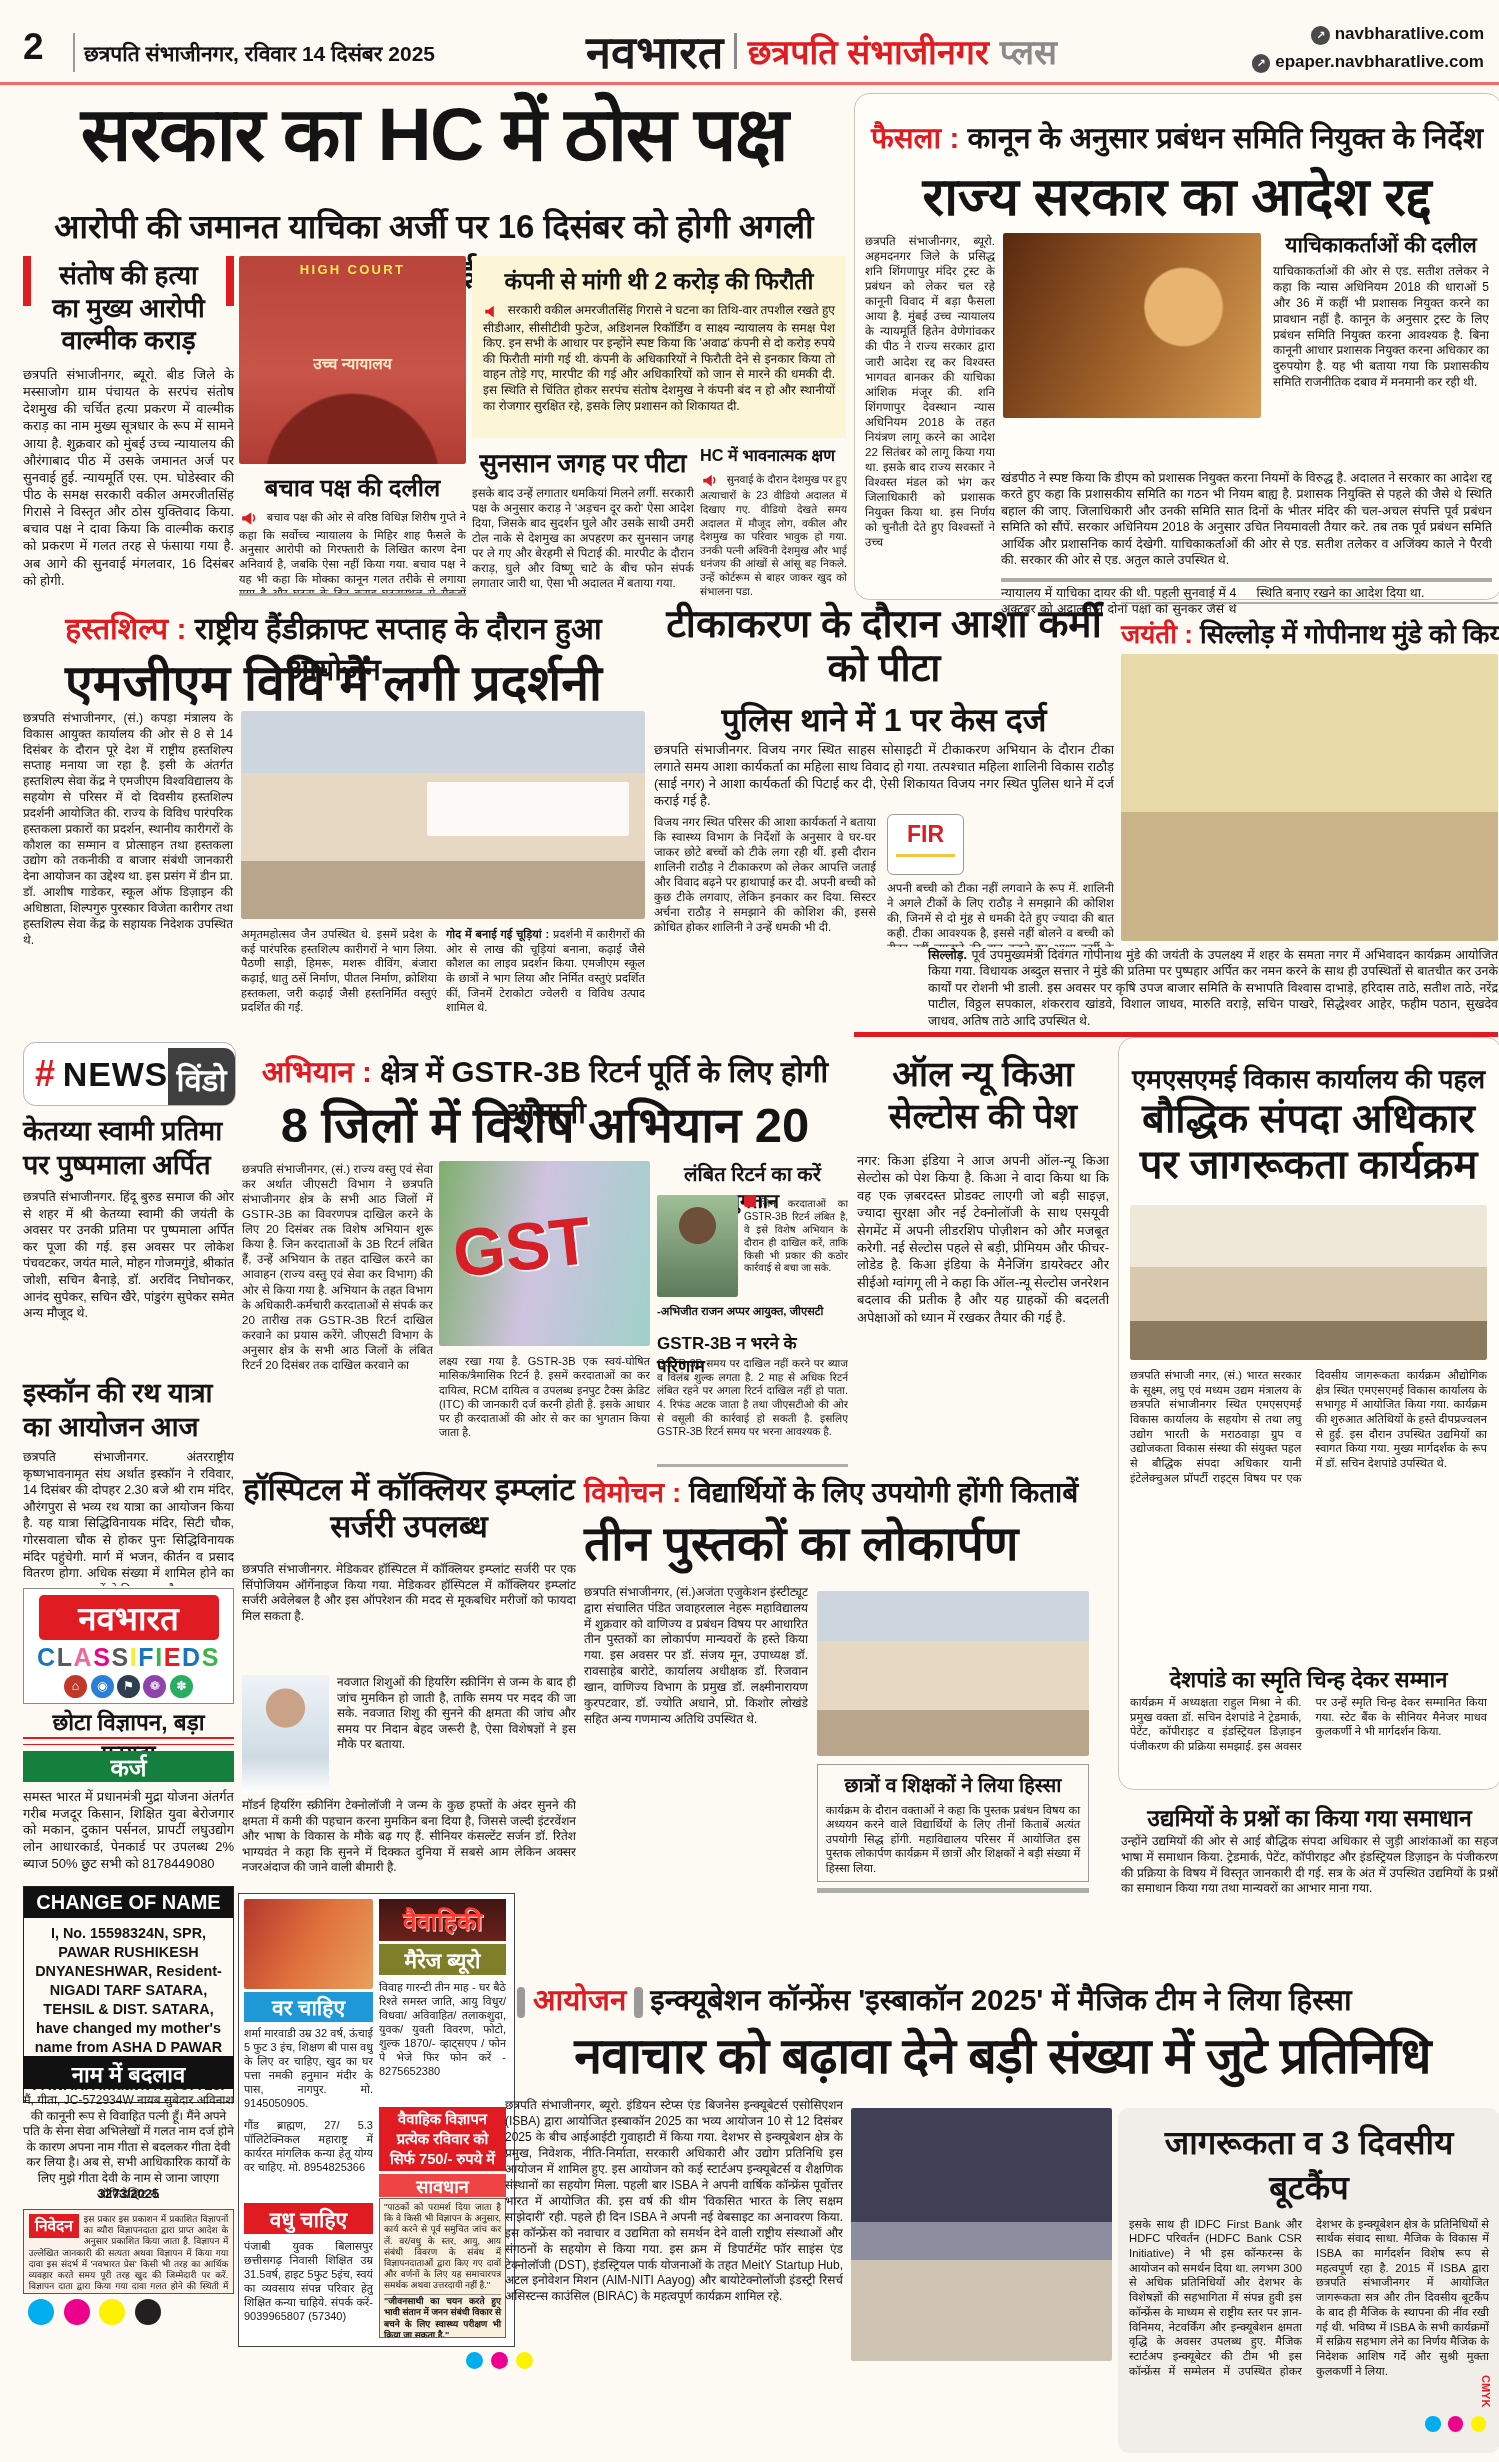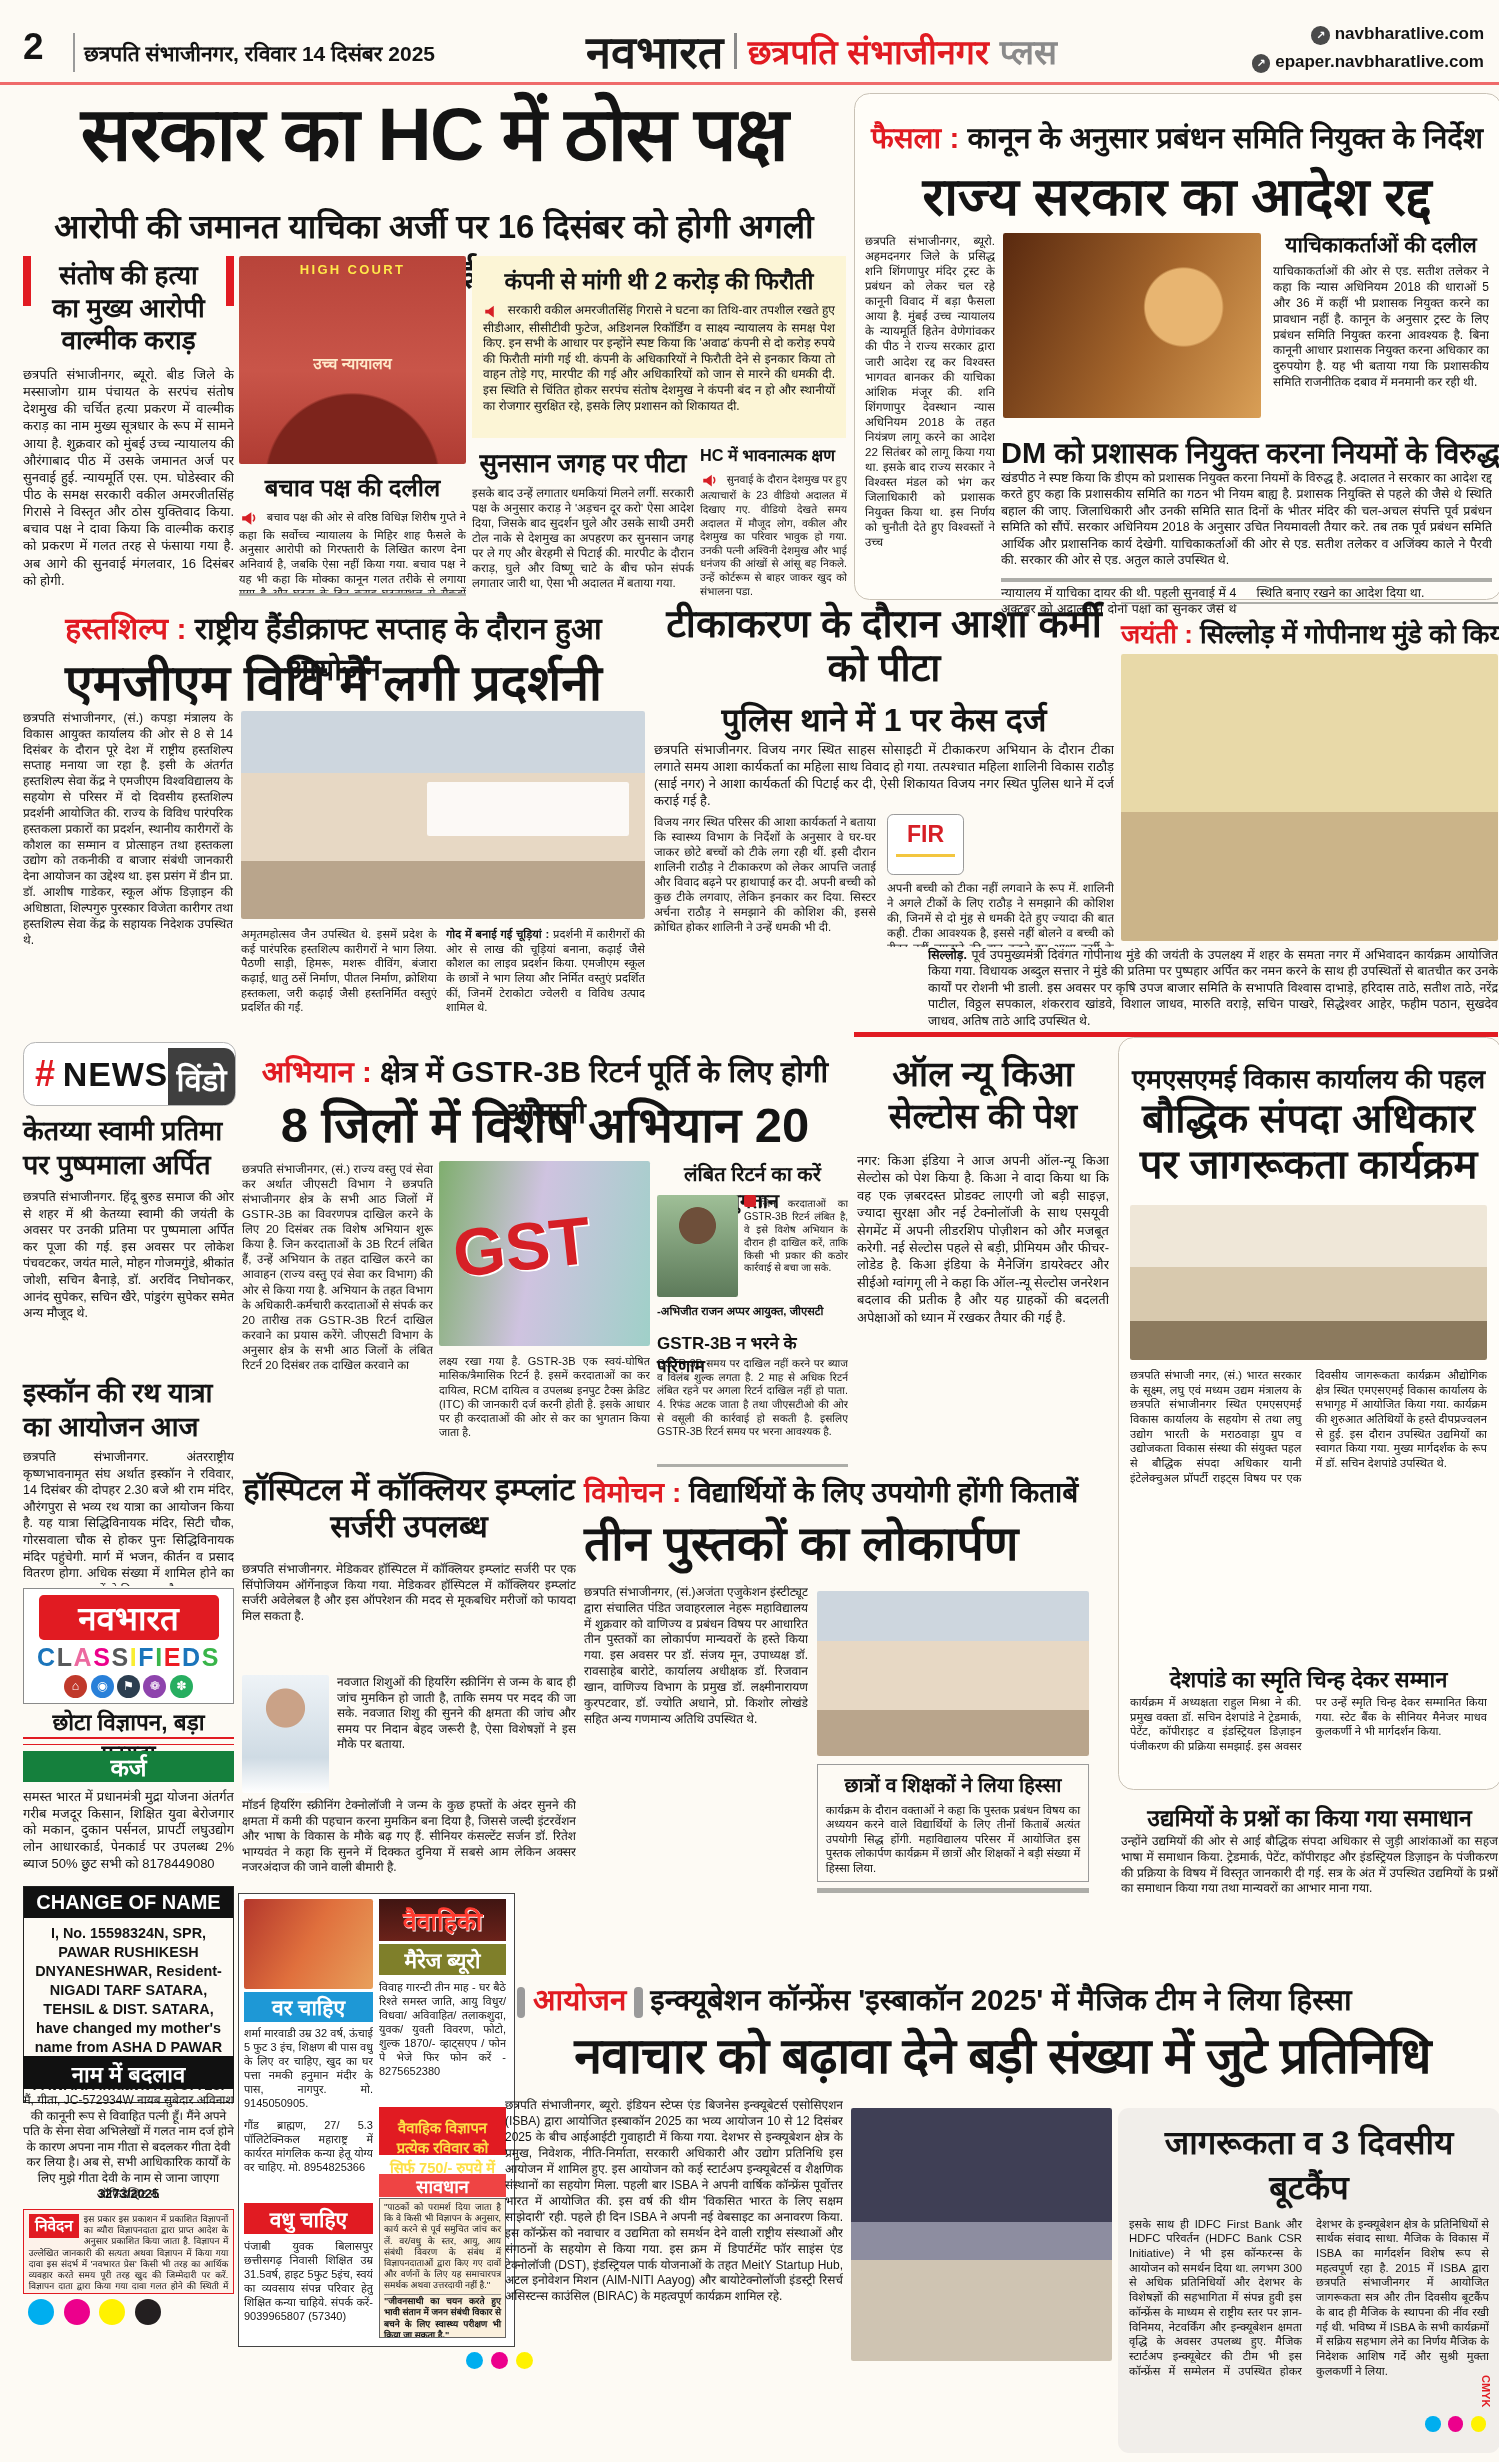--- a/index.html
+++ b/index.html
@@ -98,21 +98,20 @@
   <div class="t c" style="left:865px;top:116px;width:624px;font-size:29.5px;font-weight:800;">
     <span class="red">फैसला :</span> <span>कानून के अनुसार प्रबंधन समिति नियुक्त के निर्देश</span>
   </div>
   <div class="t b8 c" style="left:865px;top:158px;width:624px;font-size:53px;">राज्य सरकार का आदेश रद्द</div>
   <div class="t j clip" style="left:865px;top:233px;width:130px;height:351px;font-size:11.6px;line-height:1.3;">छत्रपति संभाजीनगर, ब्यूरो. अहमदनगर जिले के प्रसिद्ध शनि शिंगणापुर मंदिर ट्रस्ट के प्रबंधन को लेकर चल रहे कानूनी विवाद में बड़ा फैसला आया है. मुंबई उच्च न्यायालय के न्यायमूर्ति हितेन वेणेगांवकर की पीठ ने राज्य सरकार द्वारा जारी आदेश रद्द कर विश्वस्त भागवत बानकर की याचिका आंशिक मंजूर की. शनि शिंगणापुर देवस्थान न्यास अधिनियम 2018 के तहत नियंत्रण लागू करने का आदेश 22 सितंबर को लागू किया गया था. इसके बाद राज्य सरकार ने विश्वस्त मंडल को भंग कर जिलाधिकारी को प्रशासक नियुक्त किया था. इस निर्णय को चुनौती देते हुए विश्वस्तों ने उच्च</div>
   <div class="ph" style="left:1003px;top:233px;width:258px;height:185px;background:radial-gradient(circle at 70% 40%,#e8b571 0 18%,transparent 19%),linear-gradient(115deg,#59290f,#a5662c 55%,#d99f56);"></div>
   <div class="t clip" style="left:1273px;top:230px;width:216px;height:354px;">
     <div class="b8 c" style="font-size:21px;">याचिकाकर्ताओं की दलील</div>
     <div class="j" style="font-size:12px;line-height:1.32;margin-top:6.2px;">याचिकाकर्ताओं की ओर से एड. सतीश तलेकर ने कहा कि न्यास अधिनियम 2018 की धाराओं 5 और 36 में कहीं भी प्रशासक नियुक्त करने का प्रावधान नहीं है. कानून के अनुसार ट्रस्ट के लिए प्रबंधन समिति नियुक्त करना आवश्यक है. बिना कानूनी आधार प्रशासक नियुक्त करना अधिकार का दुरुपयोग है. यह भी बताया गया कि प्रशासकीय समिति राजनीतिक दबाव में मनमानी कर रही थी.</div>
   </div>
-  <div class="t b8" style="left:1001px;top:432px;width:494px;font-size:29px;white-space:nowrap;">DM को प्रशासक नियुक्त करना नियमों के विरुद्ध</div>
   <div class="t j clip" style="left:1001px;top:470px;width:491px;height:104px;font-size:12.4px;line-height:1.32;">खंडपीठ ने स्पष्ट किया कि डीएम को प्रशासक नियुक्त करना नियमों के विरुद्ध है. अदालत ने सरकार का आदेश रद्द करते हुए कहा कि प्रशासकीय समिति का गठन भी नियम बाह्य है. प्रशासक नियुक्ति से पहले की जैसे थे स्थिति बहाल की जाए. जिलाधिकारी और उनकी समिति सात दिनों के भीतर मंदिर की चल-अचल संपत्ति पूर्व प्रबंधन समिति को सौंपें. सरकार अधिनियम 2018 के अनुसार उचित नियमावली तैयार करे. तब तक पूर्व प्रबंधन समिति आर्थिक और प्रशासनिक कार्य देखेगी. याचिकाकर्ताओं की ओर से एड. सतीश तलेकर व अजिंक्य काले ने पैरवी की. सरकार की ओर से एड. अतुल काले उपस्थित थे.</div>
   <div class="graybar" style="left:1001px;top:578px;width:491px;height:3.9px;"></div>
   <div class="t j clip" style="left:1001px;top:585px;width:491px;height:34px;font-size:12.4px;line-height:1.3;column-count:2;column-gap:20px;">न्यायालय में याचिका दायर की थी. पहली सुनवाई में 4 अक्टूबर को अदालत ने दोनों पक्षों को सुनकर जैसे थे स्थिति बनाए रखने का आदेश दिया था.</div>
 
   <div class="t c" style="left:23px;top:607px;width:621px;font-size:30px;font-weight:800;">
     <span class="red">हस्तशिल्प :</span> <span>राष्ट्रीय हैंडीक्राफ्ट सप्ताह के दौरान हुआ आयोजन</span>
   </div>
   <div class="t b8 c" style="left:23px;top:647px;width:621px;font-size:50px;">एमजीएम विवि में लगी प्रदर्शनी</div>
   <div class="t j clip" style="left:23px;top:711px;width:210px;height:317px;font-size:12px;line-height:1.32;">छत्रपति संभाजीनगर, (सं.) कपड़ा मंत्रालय के विकास आयुक्त कार्यालय की ओर से 8 से 14 दिसंबर के दौरान पूरे देश में राष्ट्रीय हस्तशिल्प सप्ताह मनाया जा रहा है. इसी के अंतर्गत हस्तशिल्प सेवा केंद्र ने एमजीएम विश्वविद्यालय के सहयोग से परिसर में दो दिवसीय हस्तशिल्प प्रदर्शनी आयोजित की. राज्य के विविध पारंपरिक हस्तकला प्रकारों का प्रदर्शन, स्थानीय कारीगरों के कौशल का सम्मान व प्रोत्साहन तथा हस्तकला उद्योग को तकनीकी व बाजार संबंधी जानकारी देना आयोजन का उद्देश्य था. इस प्रसंग में डीन प्रा. डॉ. आशीष गाडेकर, स्कूल ऑफ डिज़ाइन की अधिष्ठाता, शिल्पगुरु पुरस्कार विजेता कारीगर तथा हस्तशिल्प सेवा केंद्र के सहायक निदेशक उपस्थित थे.</div>
   <div class="ph peopleA" style="left:241px;top:711px;width:404px;height:208px;">
@@ -240,21 +239,21 @@
   <div class="t" style="left:238px;top:1893px;width:275px;height:452px;border:1.6px solid #444;background:#fff;"></div>
   <div class="ph" style="left:244px;top:1899px;width:129px;height:90px;background:linear-gradient(120deg,#b3372c,#e0703d 50%,#e8a05c);"></div>
   <div class="hbar" style="left:244px;top:1992px;width:129px;height:29.5px;background:#1e98d6;font-size:21px;">वर चाहिए</div>
   <div class="t j clip" style="left:244px;top:2026px;width:129px;height:87px;font-size:11px;line-height:1.28;">शर्मा मारवाडी उम्र 32 वर्ष, ऊंचाई 5 फुट 3 इंच, शिक्षण बी पास वधु के लिए वर चाहिए, खुद का घर पत्ता नमकी हनुमान मंदीर के पास, नागपुर. मो. 9145050905.</div>
   <div class="t j clip" style="left:244px;top:2118px;width:129px;height:81px;font-size:11px;line-height:1.28;">गौंड ब्राह्मण, 27/ 5.3 पॉलिटेक्निकल महाराष्ट्र में कार्यरत मांगलिक कन्या हेतू योग्य वर चाहिए. मो. 8954825366</div>
   <div class="hbar" style="left:244px;top:2203px;width:129px;height:31px;background:#e11b22;font-size:21px;">वधु चाहिए</div>
   <div class="t j clip" style="left:244px;top:2239px;width:129px;height:99px;font-size:11px;line-height:1.28;">पंजाबी युवक बिलासपुर छत्तीसगढ़ निवासी शिक्षित उम्र 31.5वर्ष, हाइट 5फुट 5इंच, स्वयं का व्यवसाय संपन्न परिवार हेतु शिक्षित कन्या चाहिये. संपर्क करें- 9039965807 (57340)</div>
   <div class="hbar" style="left:379px;top:1899px;width:127px;height:42px;background:linear-gradient(#401512,#6b221a);font-size:25px;color:#ff3b30;text-shadow:0.8px 0.8px 0 #fff;">वैवाहिकी</div>
   <div class="hbar" style="left:379px;top:1944px;width:127px;height:31px;background:#7f7f2a;font-size:21px;">मैरेज ब्यूरो</div>
   <div class="t j clip" style="left:379px;top:1980px;width:127px;height:123px;font-size:11px;line-height:1.28;">विवाह गारन्टी तीन माह - घर बैठे रिश्ते समस्त जाति, आयु विधुर/ विधवा/ अविवाहित/ तलाकशुदा, युवक/ युवती विवरण, फोटो, शुल्क 1870/- व्हाट्सएप / फोन पे भेजे फिर फोन करें - 8275652380</div>
-  <div class="t c b8" style="left:379px;top:2107px;width:127px;height:48px;background:#e11b22;color:#fde047;font-size:14.7px;line-height:1.35;padding-top:12px;box-sizing:border-box;">
+  <div class="t c b8" style="left:379px;top:2107px;width:127px;height:64px;background:#e11b22;color:#ffffff;font-size:14.7px;line-height:1.35;padding-top:3px;box-sizing:border-box;">
     <div>वैवाहिक विज्ञापन</div>
       <div>प्रत्येक रविवार को</div>
       <div>सिर्फ 750/- रुपये में</div>
   </div>
   <div class="hbar" style="left:379px;top:2174px;width:127px;height:23px;background:#ef4444;font-size:18px;">सावधान</div>
   <div class="t clip" style="left:379px;top:2198px;width:127px;height:140px;border:1.2px solid #666;background:#fbf0dd;padding:3.1px 3.9px;box-sizing:border-box;font-size:9px;line-height:1.24;text-align:justify;">
     <div>''पाठकों को परामर्श दिया जाता है कि वे किसी भी विज्ञापन के अनुसार, कार्य करने से पूर्व समुचित जांच कर लें. वर/वधु के स्तर, आयु, आय संबंधी विवरण के संबंध में विज्ञापनदाताओं द्वारा किए गए दावों और वर्णनों के लिए यह समाचारपत्र समर्थक अथवा उत्तरदायी नहीं है.''</div>
     <div class="b7" style="border-top:0.8px solid #999;margin-top:2.3px;padding-top:1.6px;">"जीवनसाथी का चयन करते हुए भावी संतान में जनन संबंधी विकार से बचने के लिए स्वास्थ्य परीक्षण भी किया जा सकता है."</div>
   </div>
   <div class="t" style="left:466px;top:2352px;">

